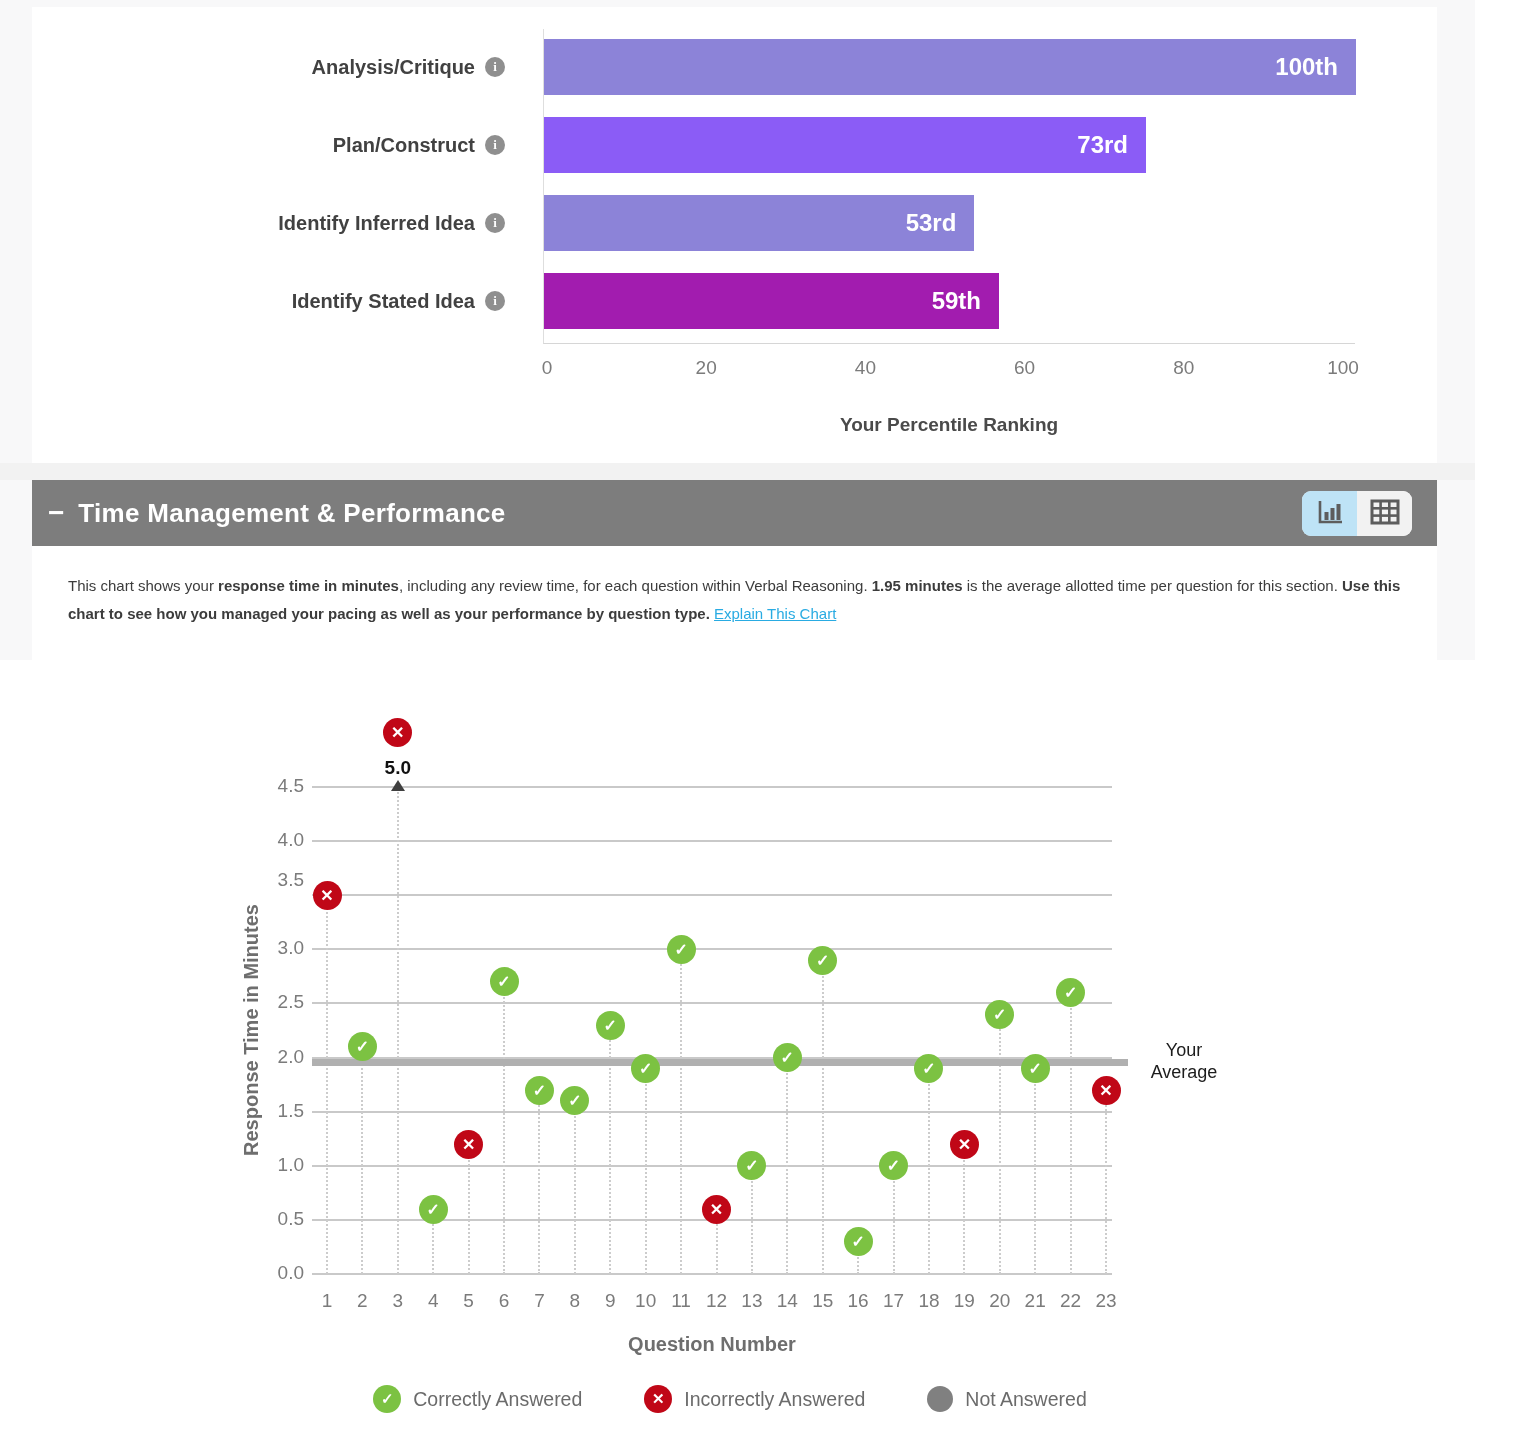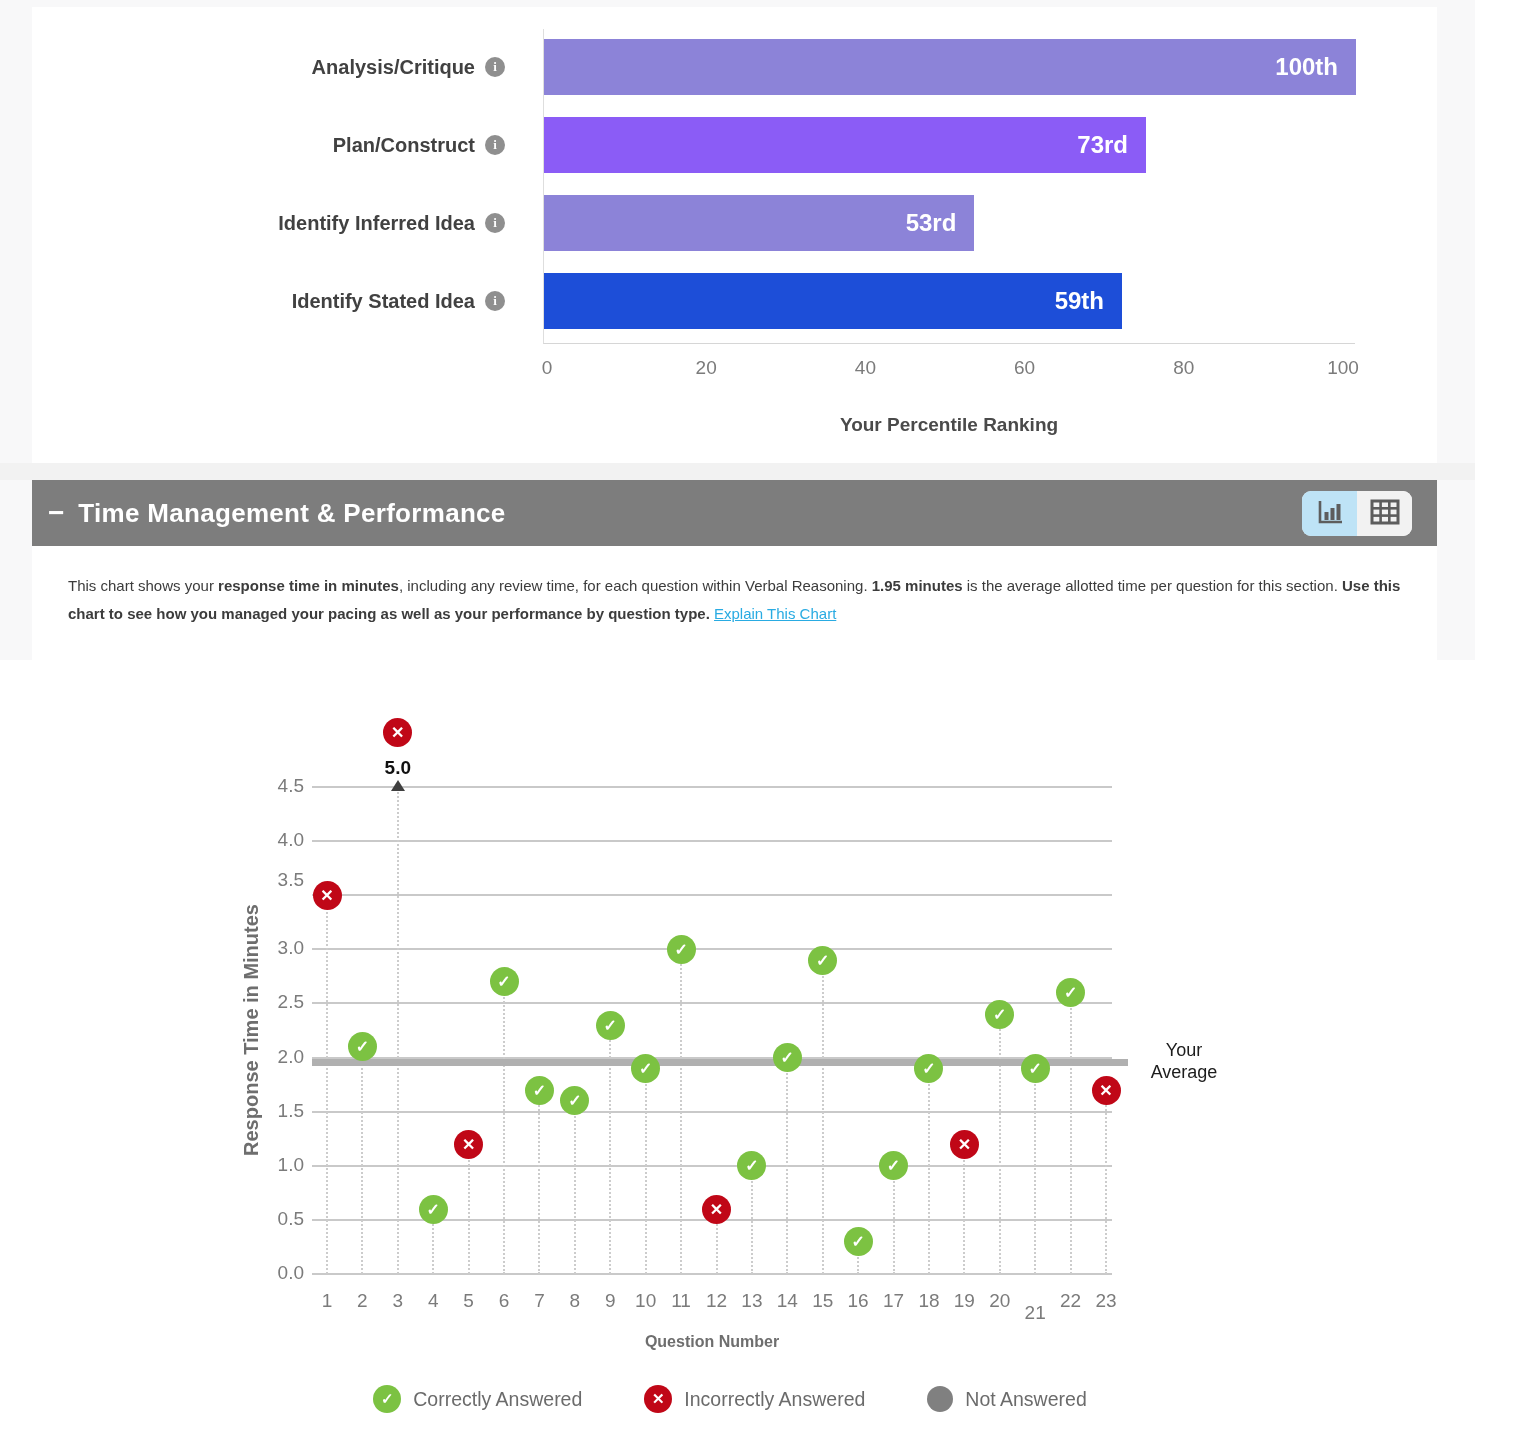--- a/index.html
+++ b/index.html
@@ -41,21 +41,21 @@
   .scatter-section { position:absolute; left:0; top:660px; width:1475px; height:777px; background:#fff; }
   .plot { position:absolute; left:312px; top:127px; width:800px; height:487px; }
   .gridline { position:absolute; left:0; width:800px; height:2px; background:#c9c9c9; z-index:0; }
   .ylab { position:absolute; left:-56px; width:48px; text-align:right; font-size:19px; color:#7b7b7b; z-index:0; }
   .y-title { position:absolute; left:-304px; top:231px; width:487px; height:24px; text-align:center; transform:rotate(-90deg); font-size:20px; font-weight:700; color:#6e6e6e; }
   .avg-line { position:absolute; left:0; width:816px; height:7px; background:#b0b0b0; z-index:3; }
   .avg-label { position:absolute; left:824px; top:252px; width:96px; text-align:center; font-size:18px; line-height:22px; color:#1c1c1c; z-index:4; }
   .stem { position:absolute; width:0; border-left:2px dotted #cccccc; z-index:1; }
   .marker { position:absolute; width:29px; height:29px; border-radius:50%; display:flex; align-items:center; justify-content:center; color:#fff; font-size:16px; font-weight:700; z-index:5; cursor:pointer; }
   .xlab { position:absolute; top:503px; width:40px; text-align:center; font-size:19px; color:#7b7b7b; }
-  .x-title { position:absolute; left:0; top:546px; width:800px; text-align:center; font-size:16px; font-weight:700; color:#6e6e6e; }
+  .x-title { position:absolute; left:0; top:546px; width:800px; text-align:center; font-size:20px; font-weight:700; color:#6e6e6e; }
   .clip-label { position:absolute; top:-30px; width:60px; text-align:center; font-size:19px; font-weight:700; color:#111; z-index:4; }
   .clip-arrow { position:absolute; top:-7px; width:0; height:0; border-left:7px solid transparent; border-right:7px solid transparent; border-bottom:11px solid #3f3f3f; z-index:4; }
   .legend { position:absolute; left:280px; top:725px; width:900px; display:flex; justify-content:center; align-items:center; gap:62px; }
   .legend-item { display:flex; align-items:center; gap:12px; font-size:19.5px; color:#6b6b6b; }
   .legend-dot { width:28px; height:28px; border-radius:50%; display:flex; align-items:center; justify-content:center; color:#fff; font-size:15px; font-weight:700; flex:0 0 auto; }
 </style>
 </head>
 <body>
 
 <div class="page">
@@ -85,21 +85,21 @@
     <div class="bars-area">
         <div class="pbar" style="top: 10px; width: 812px; background: rgb(140, 131, 216);">
           <span>100th</span>
         </div>
         <div class="pbar" style="top: 88px; width: 602px; background: #8b5cf6;">
           <span>73rd</span>
         </div>
         <div class="pbar" style="top: 166px; width: 430.36px; background: rgb(140, 131, 216); padding-left: 20px;">
           <span>53rd</span>
         </div>
-        <div class="pbar" style="top: 244px; width: 578px; background: #1d4ed8;">
+        <div class="pbar" style="top: 244px; width: 455px; background: #a21caf;">
           <span>59th</span>
         </div>
       </div>
     <div class="x-ticks">
         <span style="left: 4px;">0</span>
         <span style="left: 163.2px;">20</span>
         <span style="left: 322.4px;">40</span>
         <span style="left: 481.6px;">60</span>
         <span style="left: 640.8px;">80</span>
         <span style="left: 800px;">100</span>
@@ -220,21 +220,21 @@
         <div class="marker" style="left: 602.455px; top: 266.878px; background: rgb(124, 194, 66);">✓</div>
         <span class="xlab" style="left: 596.955px;">18</span>
         <div class="stem" style="left: 651.364px; top: 357.133px; height: 129.867px;"></div>
         <div class="marker" style="left: 637.864px; top: 342.633px; background: rgb(192, 7, 23);">✕</div>
         <span class="xlab" style="left: 632.364px;">19</span>
         <div class="stem" style="left: 686.773px; top: 227.267px; height: 259.733px;"></div>
         <div class="marker" style="left: 673.273px; top: 212.767px; background: rgb(124, 194, 66);">✓</div>
         <span class="xlab" style="left: 667.773px;">20</span>
         <div class="stem" style="left: 722.182px; top: 281.378px; height: 205.622px;"></div>
         <div class="marker" style="left: 708.682px; top: 266.878px; background: rgb(124, 194, 66);">✓</div>
-        <span class="xlab" style="left: 703.182px; margin-top: 12px;">21</span>
+        <span class="xlab" style="left: 703.182px;">21</span>
         <div class="stem" style="left: 757.591px; top: 205.622px; height: 281.378px;"></div>
         <div class="marker" style="left: 744.091px; top: 191.122px; background: rgb(124, 194, 66);">✓</div>
         <span class="xlab" style="left: 738.591px;">22</span>
         <div class="stem" style="left: 793px; top: 303.022px; height: 183.978px;"></div>
         <div class="marker" style="left: 779.5px; top: 288.522px; background: rgb(192, 7, 23);">✕</div>
         <span class="xlab" style="left: 774px;">23</span>
         <div class="clip-label" style="left: 55.8182px;">5.0</div>
         <div class="clip-arrow" style="left: 78.8182px;"></div>
       </div>
     <div class="legend">

